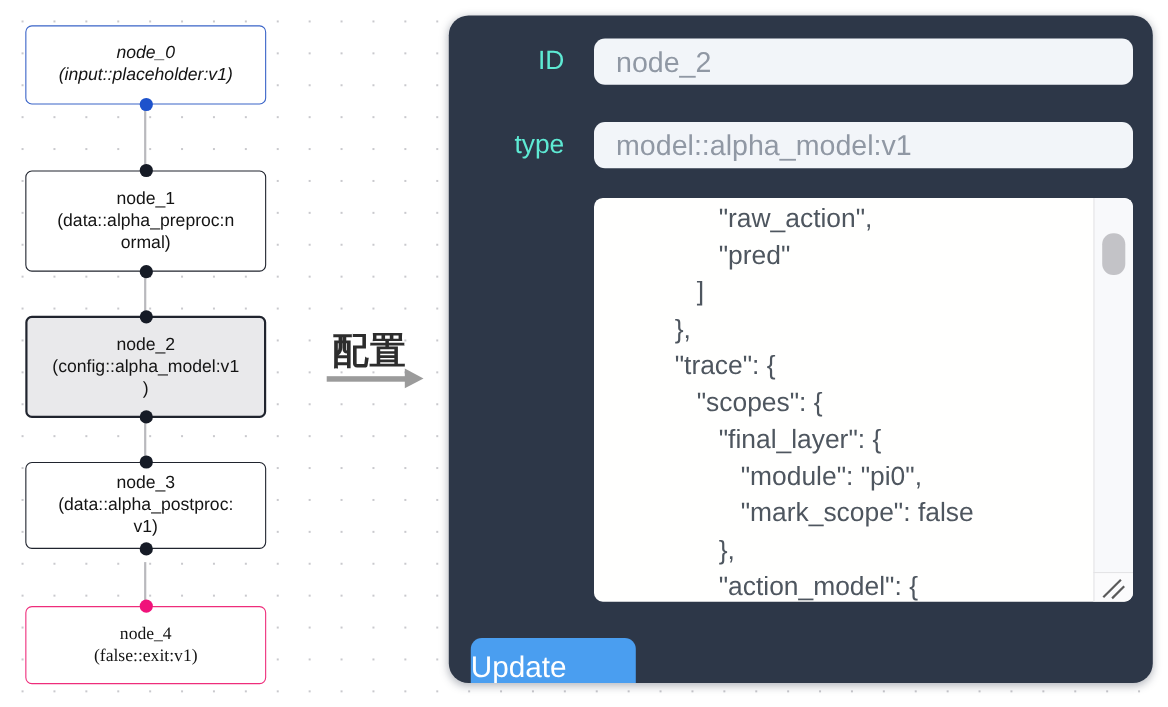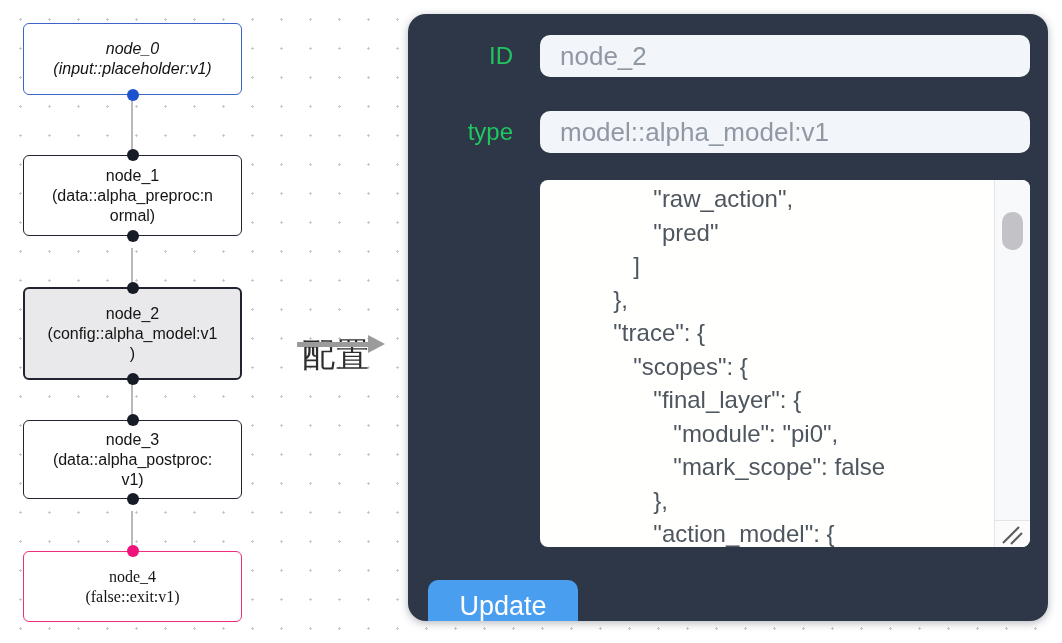--- a/index.html
+++ b/index.html
@@ -17,56 +17,56 @@
     position:relative;
   }
   
   .node{
     position:absolute;left:23px;width:219px;background:#fff;
     border:1.5px solid var(--node-default-border);border-radius:6px;
     display:flex;flex-direction:column;align-items:center;justify-content:center;
     font-size:16px;line-height:20px;color:#141414;text-align:center;z-index:3;
   }
   .n0{top:23px;height:72px;font-style:italic;}
-  .n1{top:155px;height:81px;}
+  .n1{top:155px;height:92px;}
   .n2{top:287px;height:93px;}
   .n3{top:420px;height:79px;}
   .n4{top:551px;height:71px;}
   .v-input{border-color:var(--node-input-border);}
   .v-selected{background:var(--node-selected-bg);border-width:2px;}
   .v-output{border-color:var(--node-output-border);font-family:Liberation Serif, serif;}
   .node-line{white-space:pre;}
   .port{position:absolute;width:12px;height:12px;border-radius:50%;left:50%;margin-left:-6px;z-index:4;}
   .port-top{top:-7px;}
   .port-bottom{bottom:-7px;}
   .conn{position:absolute;left:131px;width:2px;background:#b9b9bd;z-index:1;}
   .c0{top:95px;height:60px;}
   .c1{top:248px;height:39px;}
   .c2{top:380px;height:40px;}
   .c3{top:511px;height:40px;}
   
   .transition-label{
     position:absolute;left:282px;top:297px;width:108px;text-align:center;
-    font-size:33px;color:#2d2d2d;font-weight:400;letter-spacing:1px;margin-top:36px;
+    font-size:33px;color:#2d2d2d;font-weight:700;letter-spacing:1px;
   }
   .arrow-shaft{position:absolute;left:297px;top:342px;width:72px;height:5px;background:#9b9b9b;}
   .arrow-head{
     position:absolute;left:368px;top:335px;width:0;height:0;
     border-top:9.5px solid transparent;border-bottom:9.5px solid transparent;
     border-left:17px solid #9b9b9b;
   }
   
   .panel{
     position:absolute;left:408px;top:14px;width:640px;height:607px;
     background:var(--panel-bg);border-radius:18px;overflow:hidden;
     box-shadow:0 2px 8px rgba(40,50,70,.35);z-index:5;
   }
   .p-label{
     position:absolute;left:0;width:105px;text-align:right;
-    color:#22c55e;font-size:24px;line-height:34px;
+    color:#5eead4;font-size:24px;line-height:34px;
   }
   .lbl-id{top:25px;}
   .lbl-type{top:101px;}
   .lbl-config{top:181px;}
   .p-input{
     position:absolute;left:132px;width:490px;height:42px;border-radius:10px;
     background:#f2f5f9;border:none;outline:none;
     font-family:"Liberation Sans",sans-serif;font-size:26px;color:#9098a4;
     padding:0 20px;
   }
@@ -87,21 +87,21 @@
   }
   .v-thumb{position:absolute;left:7px;top:32px;width:21px;height:38px;border-radius:10px;background:#c3c3c7;}
   .resize-corner{
     position:absolute;right:0;bottom:0;width:36px;height:27px;
     background:#fbfbfc;border-left:1px solid #e4e4e6;border-top:1px solid #e4e4e6;
   }
   .update-btn{
     position:absolute;left:20px;top:566px;width:150px;height:52px;
     background:var(--accent-blue);color:#fff;border:none;border-radius:10px;
     font-family:"Liberation Sans",sans-serif;font-size:27px;font-weight:500;
-    text-align:center;line-height:46px;cursor:pointer;
+    text-align:left;line-height:46px;cursor:pointer;
   }
 </style>
 </head>
 <body>
 
 <div id="flow">
     <div class="node n0 v-input">
       <div class="node-line">node_0</div>
       <div class="node-line">(input::placeholder:v1)</div>
       <div class="port port-bottom" style="background: var(--port-blue);"></div>

